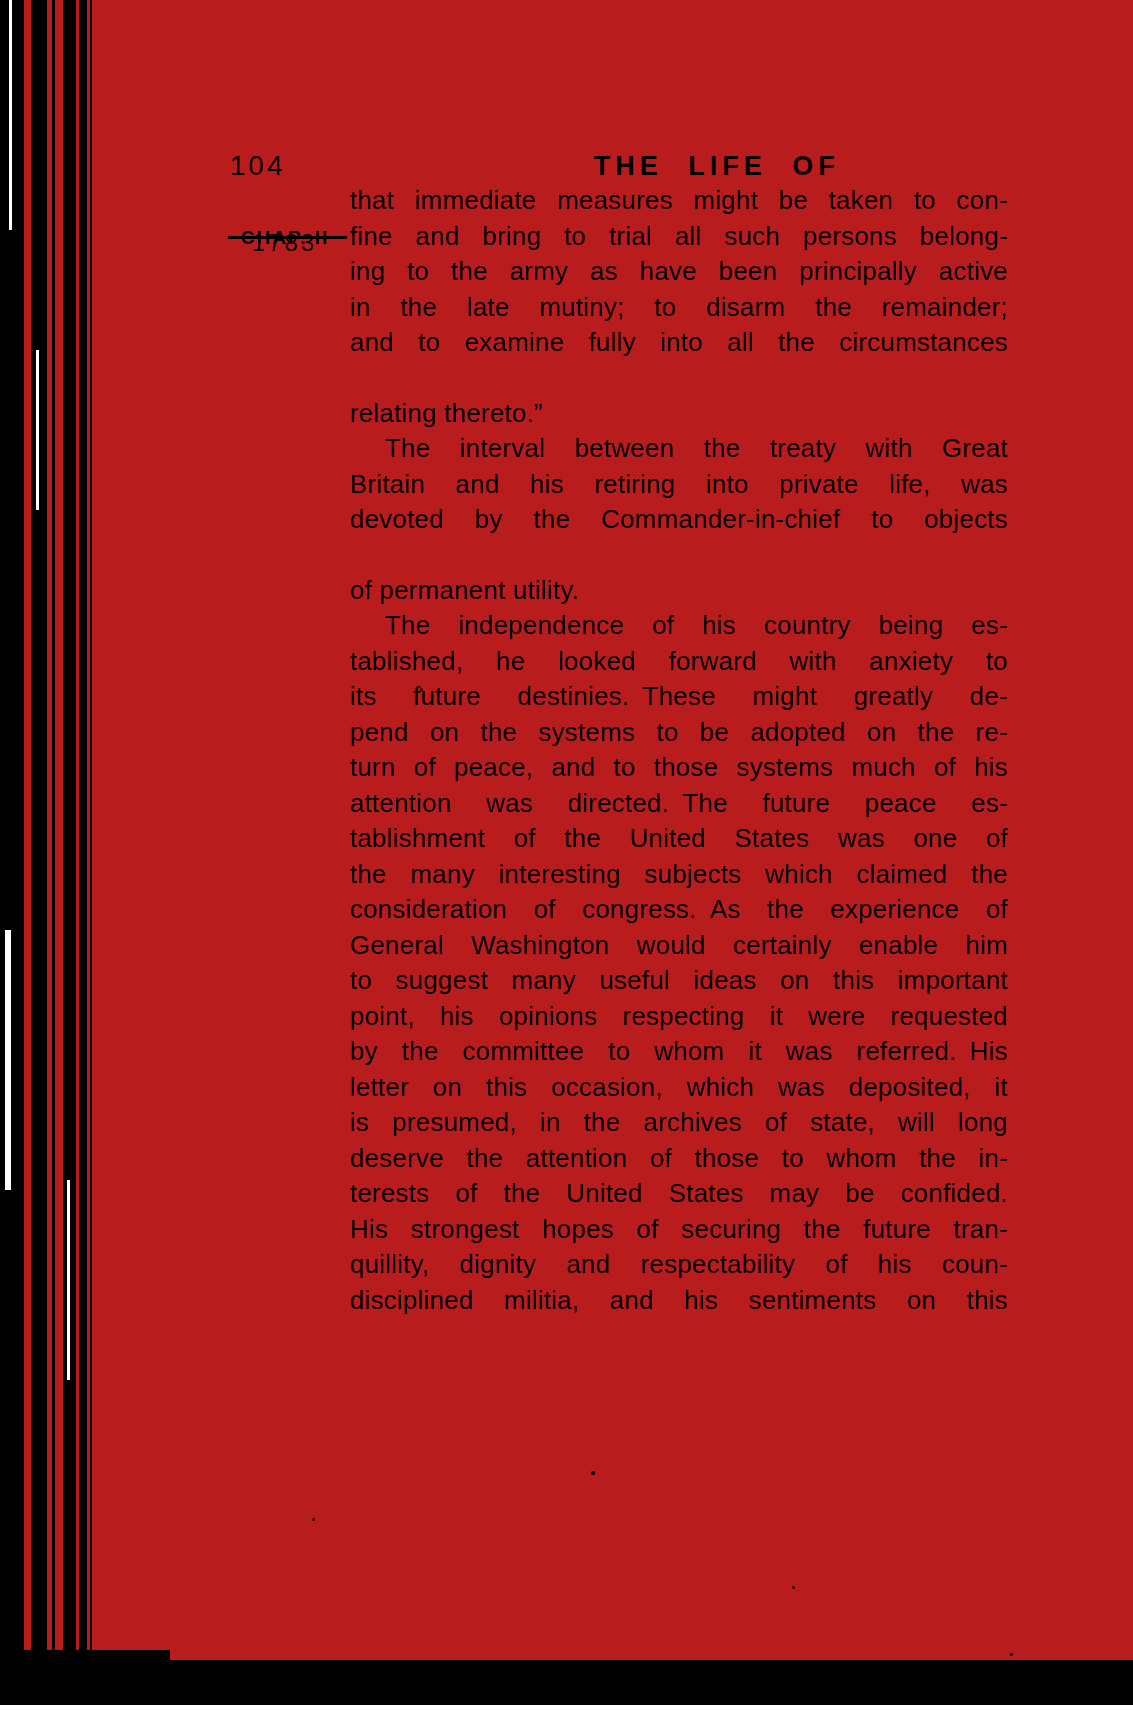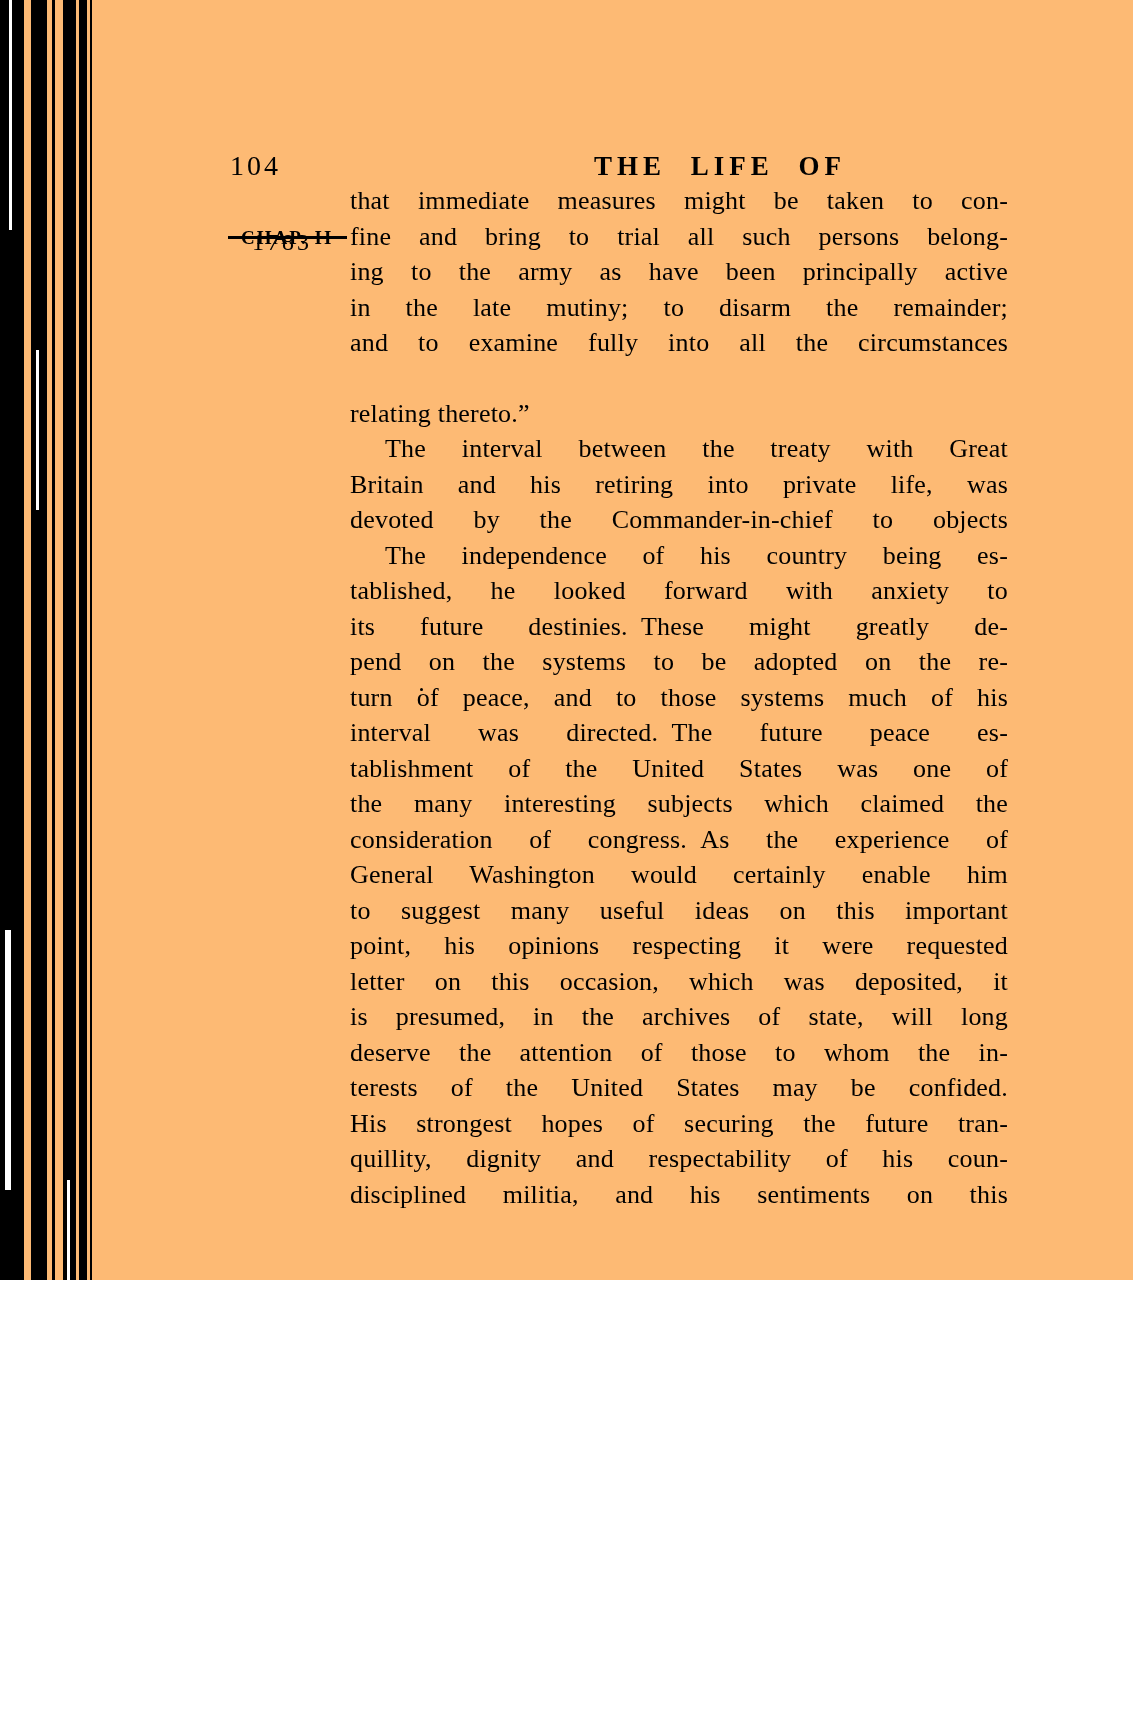--- a/index.html
+++ b/index.html
@@ -1,22 +1,22 @@
 <!DOCTYPE html>
 <html><head>
 <meta charset="utf-8">
 <style>
   html, body { margin: 0; padding: 0; background: #ffffff; }
   .page {
     position: relative;
     width: 1133px;
-    height: 1280px;
-    background: #fdba74;
+    height: 1705px;
+    background: #b91c1c;
     overflow: hidden;
-    font-family: Liberation Serif, serif;
+    font-family: Liberation Sans, sans-serif;
     color: #000000;
   }
 
   
   .stripe { position: absolute; top: 0; height: 1711px; background: #000; }
   .stripe.s1 { left: 0;  width: 24px; }
   .stripe.s2 { left: 31px; width: 16px; }
   .stripe.s3 { left: 52px; width: 3px; }
   .stripe.s4 { left: 63px; width: 13px; }
   .stripe.s5 { left: 79px; width: 8px; }
@@ -116,32 +116,34 @@
   <div class="body-text">
       <div class="line">that immediate measures might be taken to con-</div>
       <div class="line">fine and bring to trial all such persons belong-</div>
       <div class="line">ing to the army as have been principally active</div>
       <div class="line">in the late mutiny; to disarm the remainder;</div>
       <div class="line">and to examine fully into all the circumstances</div>
       <div class="line para-end">relating thereto.”</div>
       <div class="line indent">The interval between the treaty with Great</div>
       <div class="line">Britain and his retiring into private life, was</div>
       <div class="line">devoted by the Commander-in-chief to objects</div>
+      <div class="line para-end">of permanent utility.</div>
       <div class="line indent">The independence of his country being es-</div>
       <div class="line">tablished, he looked forward with anxiety to</div>
       <div class="line">its future destinies. These might greatly de-</div>
       <div class="line">pend on the systems to be adopted on the re-</div>
       <div class="line">turn of peace, and to those systems much of his</div>
-      <div class="line">interval was directed. The future peace es-</div>
+      <div class="line">attention was directed. The future peace es-</div>
       <div class="line">tablishment of the United States was one of</div>
       <div class="line">the many interesting subjects which claimed the</div>
       <div class="line">consideration of congress. As the experience of</div>
       <div class="line">General Washington would certainly enable him</div>
       <div class="line">to suggest many useful ideas on this important</div>
       <div class="line">point, his opinions respecting it were requested</div>
+      <div class="line">by the committee to whom it was referred. His</div>
       <div class="line">letter on this occasion, which was deposited, it</div>
       <div class="line">is presumed, in the archives of state, will long</div>
       <div class="line">deserve the attention of those to whom the in-</div>
       <div class="line">terests of the United States may be confided.</div>
       <div class="line">His strongest hopes of securing the future tran-</div>
       <div class="line">quillity, dignity and respectability of his coun-</div>
       <div class="line">disciplined militia, and his sentiments on this</div>
     </div>
 
 </div>

